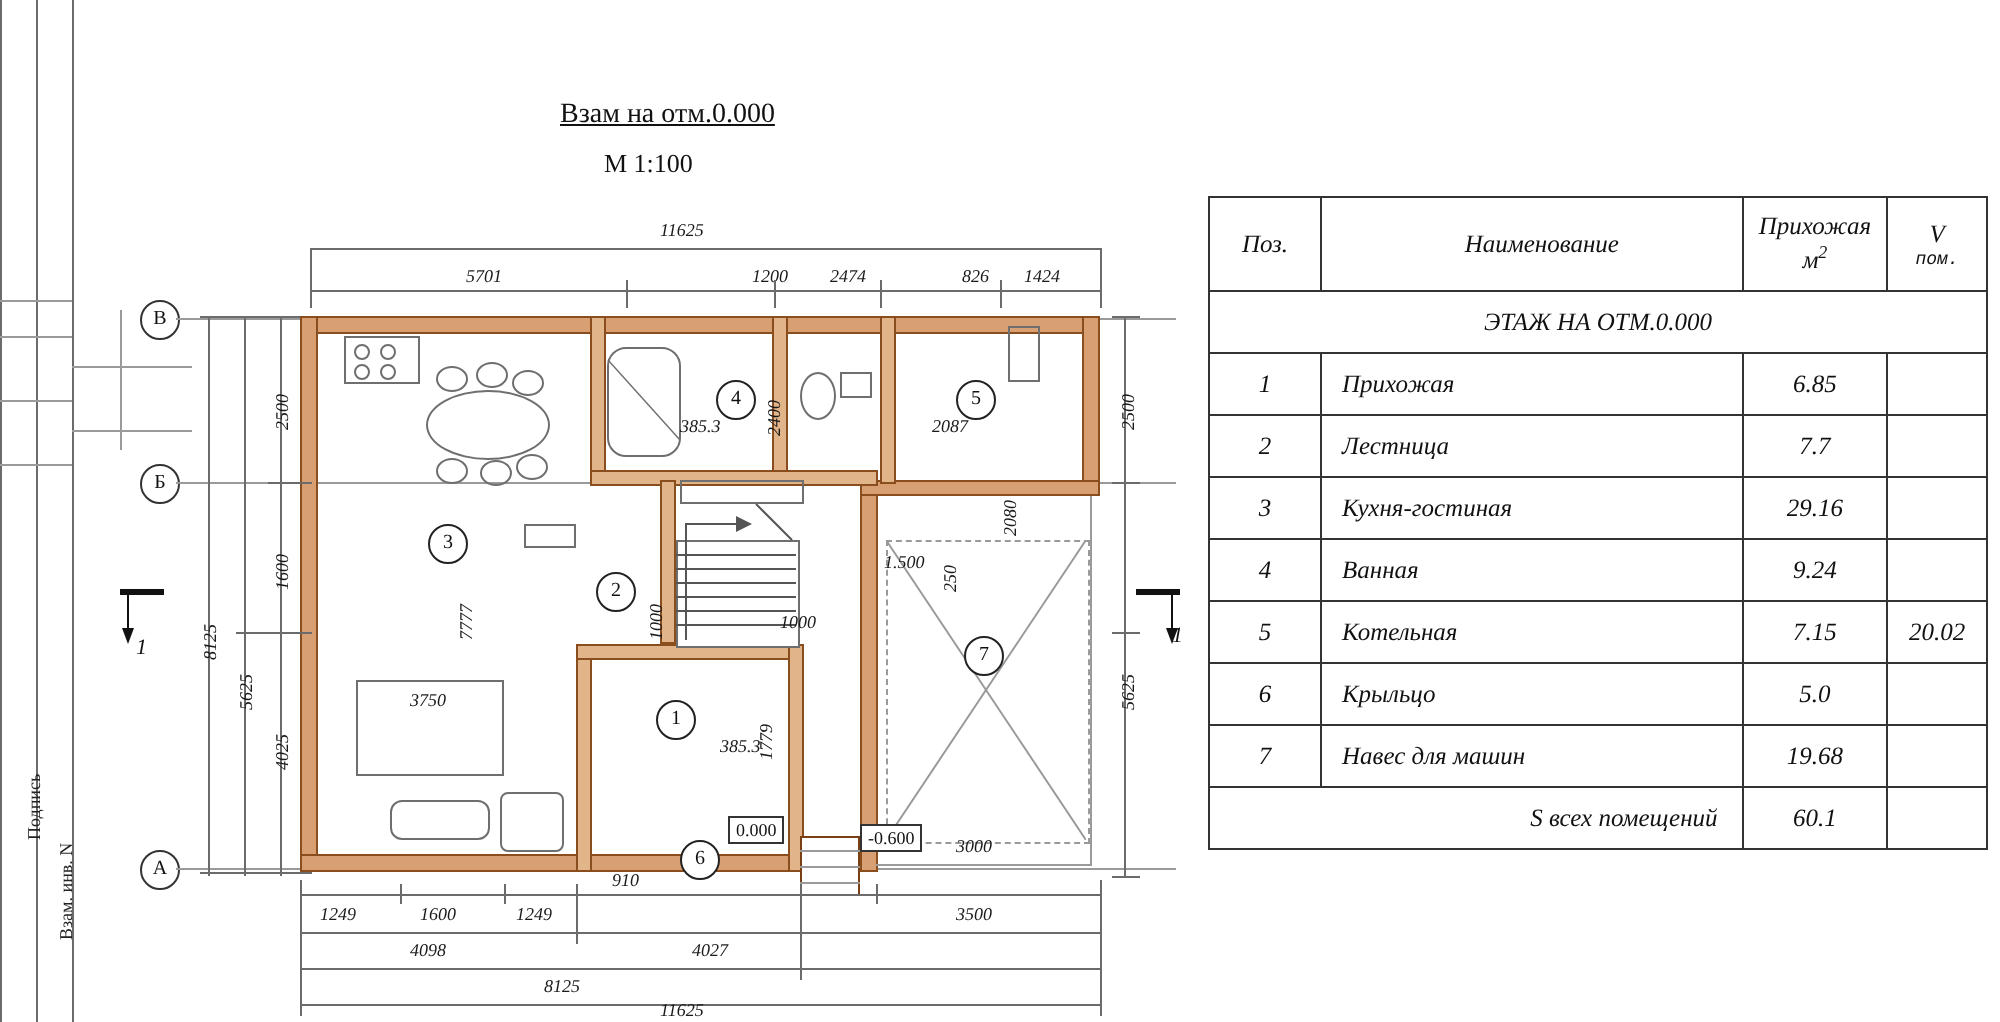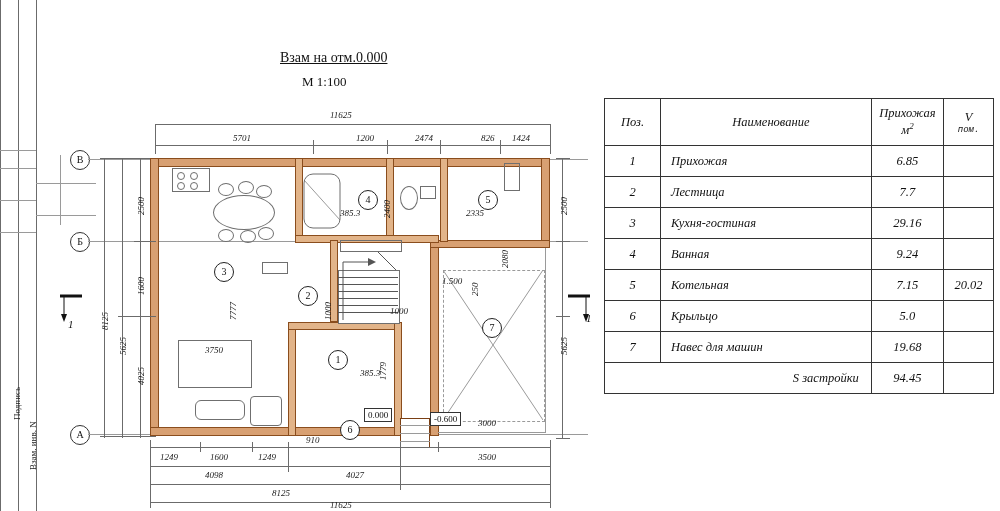--- a/index.html
+++ b/index.html
@@ -182,21 +182,21 @@
   <div class="thin-h" style="left:36px; top:183px; width:60px;"></div>
   <div class="thin-h" style="left:36px; top:215px; width:60px;"></div>
 
   <div class="title-main" style="left:280px; top:50px;">Взам на отм.0.000</div>
   <div class="title-sub" style="left:302px; top:74px;">М 1:100</div>
 
   <div class="line-h" style="left:155px; top:124px; width:395px;"></div>
   <div class="line-h" style="left:155px; top:145px; width:395px;"></div>
   <div class="dim-text" style="left:330px; top:110px;">11625</div>
   <div class="dim-text" style="left:233px; top:133px;">5701</div>
-  <div class="dim-text" style="left:356px; top:133px;">1200</div>
+  <div class="dim-text" style="left:376px; top:133px;">1200</div>
   <div class="dim-text" style="left:415px; top:133px;">2474</div>
   <div class="dim-text" style="left:481px; top:133px;">826</div>
   <div class="dim-text" style="left:512px; top:133px;">1424</div>
 
   <div class="line-v" style="left:155px; top:124px; height:30px;"></div>
   <div class="line-v" style="left:313px; top:140px; height:14px;"></div>
   <div class="line-v" style="left:387px; top:140px; height:14px;"></div>
   <div class="line-v" style="left:440px; top:140px; height:14px;"></div>
   <div class="line-v" style="left:500px; top:140px; height:14px;"></div>
   <div class="line-v" style="left:550px; top:124px; height:30px;"></div>
@@ -281,21 +281,21 @@
 
   <div class="room-num" style="left:358px; top:190px;">4</div>
   <div class="room-num" style="left:478px; top:190px;">5</div>
   <div class="room-num" style="left:214px; top:262px;">3</div>
   <div class="room-num" style="left:298px; top:286px;">2</div>
   <div class="room-num" style="left:328px; top:350px;">1</div>
   <div class="room-num" style="left:340px; top:420px;">6</div>
   <div class="room-num" style="left:482px; top:318px;">7</div>
 
   <div class="dim-text" style="left:340px; top:208px;">385.3</div>
-  <div class="dim-text" style="left:466px; top:208px;">2335</div>
+  <div class="dim-text" style="left:466px; top:208px;">2087</div>
   <div class="dim-text" style="left:360px; top:368px;">385.3</div>
   <div class="dim-text" style="left:205px; top:345px;">3750</div>
   <div class="dim-text" style="left:306px; top:435px;">910</div>
   <div class="dim-text" style="left:478px; top:418px;">3000</div>
   <div class="dim-text" style="left:442px; top:276px;">1.500</div>
   <div class="dim-text-v" style="left:228px; top:320px;">7777</div>
   <div class="dim-text-v" style="left:382px; top:218px;">2400</div>
   <div class="dim-text-v" style="left:500px; top:268px;">2080</div>
   <div class="dim-text-v" style="left:323px; top:320px;">1000</div>
   <div class="dim-text" style="left:390px; top:306px;">1000</div>
@@ -371,20 +371,23 @@
               <span>м</span><span class="unit-sup">2</span>
             </div>
           </th>
           <th class="c-vol">
             <div>V</div>
             <div style="font-size:9px;font-family:Liberation Mono, monospace;">пом.</div>
           </th>
         </tr>
       </thead>
       <tbody>
+        <tr class="floor-row">
+          <td colspan="4">ЭТАЖ НА ОТМ.0.000</td>
+        </tr>
         <tr>
           <td class="c-pos">1</td>
           <td class="c-name">Прихожая</td>
           <td class="c-area">6.85</td>
           <td class="c-vol"></td>
         </tr>
         <tr>
           <td class="c-pos">2</td>
           <td class="c-name">Лестница</td>
           <td class="c-area">7.7</td>
@@ -414,21 +417,21 @@
           <td class="c-area">5.0</td>
           <td class="c-vol"></td>
         </tr>
         <tr>
           <td class="c-pos">7</td>
           <td class="c-name">Навес для машин</td>
           <td class="c-area">19.68</td>
           <td class="c-vol"></td>
         </tr>
         <tr>
-          <td class="sum-label" colspan="2">S застройки</td>
-          <td class="c-area">94.45</td>
+          <td class="sum-label" colspan="2">S всех помещений</td>
+          <td class="c-area">60.1</td>
           <td class="c-vol"></td>
         </tr>
       </tbody>
     </table>
   </div>
 
 </div>
 
 </body></html>

